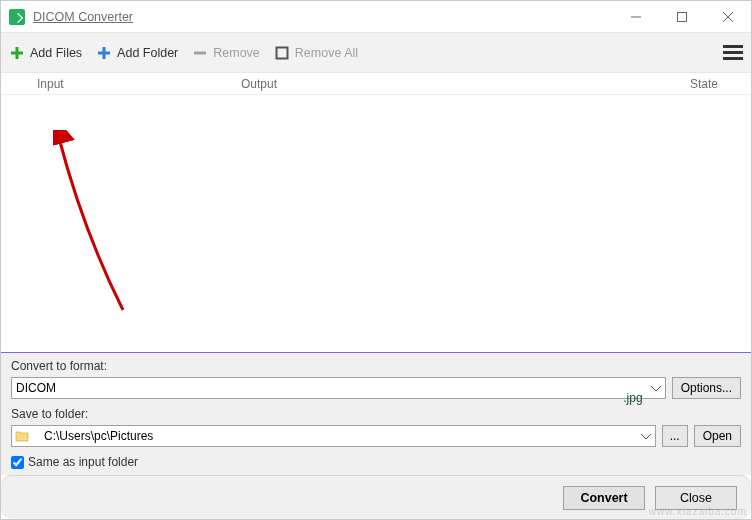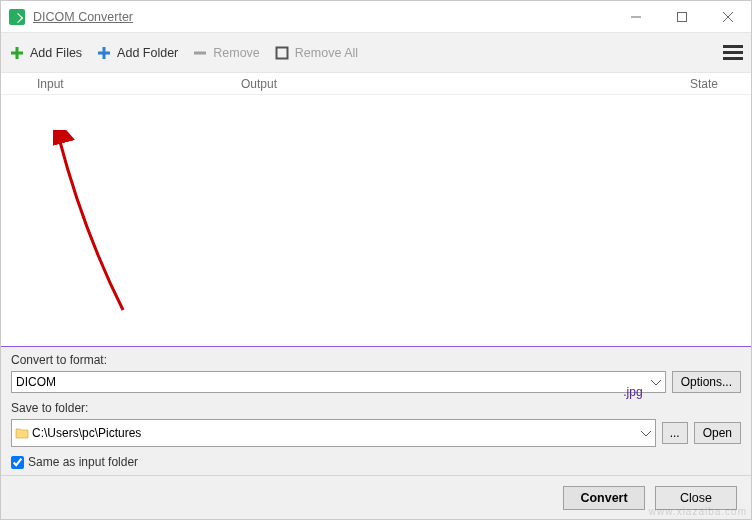--- a/index.html
+++ b/index.html
@@ -23,31 +23,31 @@
   
   .colhead { height: 22px; background: #fff; display: flex; align-items: center; font-size: 12px; color: #6f6f6f; border-bottom: 1px solid #eee; }
   .colhead .col { padding-left: 6px; }
   
   .body-area { flex: 1; background: #fff; position: relative; }
   
   .panel { background: #f0f0f0; border-top: 1px solid #8b5cf6; padding: 6px 10px 6px 10px; }
   .panel .label { font-size: 12px; color: #333; margin-bottom: 4px; }
   .row { display: flex; align-items: center; gap: 6px; margin-bottom: 8px; }
   .format-select { flex: 1; height: 22px; background: #fff; border: 1px solid #a0a0a0; display: flex; align-items: center; font-size: 12px; padding: 0 4px; position: relative; }
-  .format-select .ext { margin-left: auto; margin-right: 18px; color: #4c1d95; margin-top: 20px; }
+  .format-select .ext { margin-left: auto; margin-right: 18px; color: #14532d; margin-top: 20px; }
   .format-select .arrow { position: absolute; right: 4px; }
   .btn { height: 22px; border: 1px solid #a0a0a0; background: #e7e7e7; font-size: 12px; padding: 0 8px; display: flex; align-items: center; justify-content: center; min-width: 56px; }
   .btn-small { min-width: 26px; padding: 0; }
-  .folder-box { flex: 1; height: 28px; background: #fff; border: 1px solid #a0a0a0; display: flex; align-items: center; font-size: 12px; position: relative; }
+  .folder-box { flex: 1; height: 22px; background: #fff; border: 1px solid #a0a0a0; display: flex; align-items: center; font-size: 12px; position: relative; gap: 12px; }
   .folder-icon { width: 20px; height: 100%; display: flex; align-items: center; justify-content: center; }
   .folder-arrow { position: absolute; right: 4px; }
   .chkrow { display: flex; align-items: center; font-size: 12px; color: #333; }
   .chkrow input { margin-right: 4px; }
   
-  .footer { height: 44px; background: #f0f0f0; border-top: 1px solid #d5d5d5; display: flex; align-items: center; justify-content: flex-end; padding: 0 14px; gap: 10px; }
+  .footer { height: 44px; background: #f0f0f0; border-top: 1px solid #d5d5d5; display: flex; align-items: center; justify-content: flex-end; padding: 0 14px; gap: 10px; border-radius: 10px; }
   .footer .btn-wide { height: 24px; min-width: 82px; font-size: 12.5px; border: 1px solid #a0a0a0; background: #e7e7e7; display:flex; align-items:center; justify-content:center; }
   .footer .btn-wide.primary { font-weight: 600; background: #e2e2e2; }
   
   .red-arrow { position: absolute; left: 52px; top: 35px; pointer-events: none; }
   
   .wm { position: absolute; right: 4px; bottom: 2px; font-size: 10px; color: rgba(0,0,0,0.15); letter-spacing: 1px; pointer-events: none; }
 </style>
 </head>
 <body>
 

